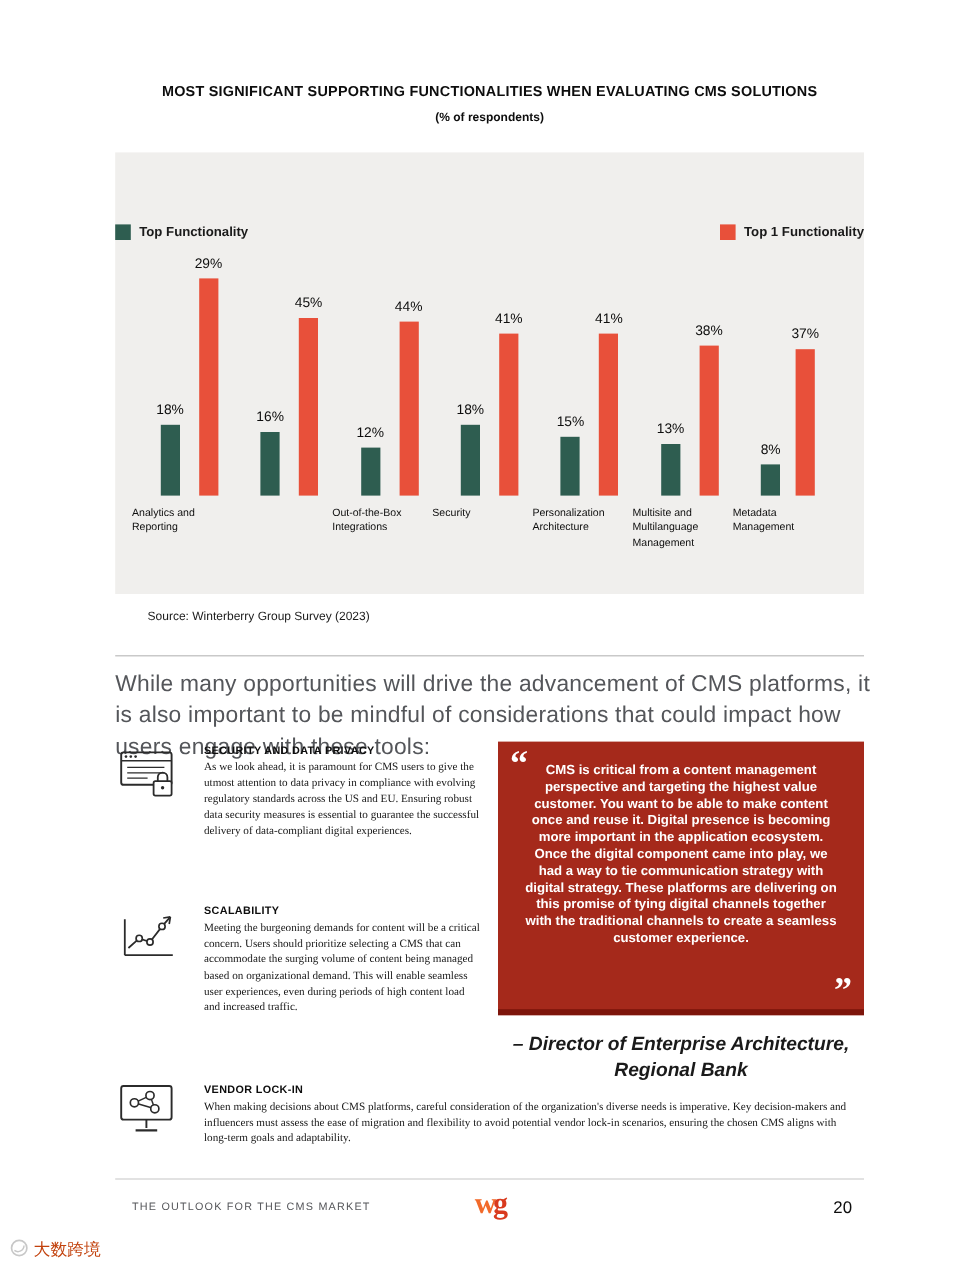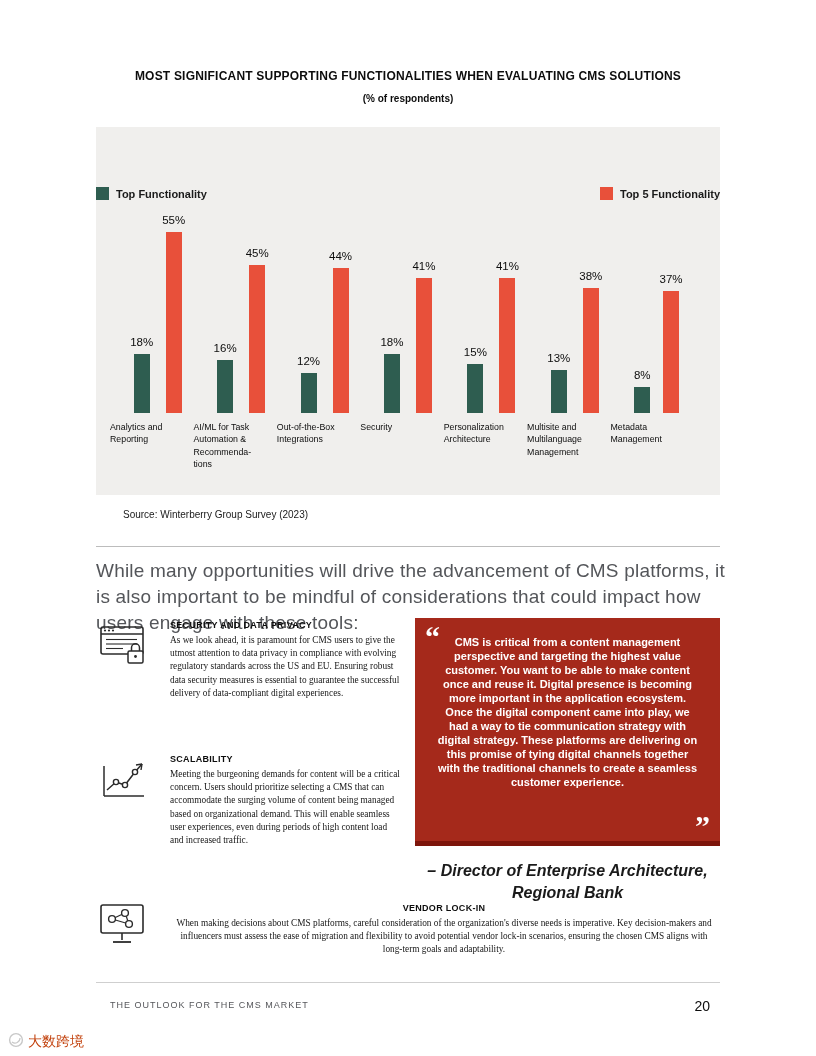--- a/index.html
+++ b/index.html
@@ -41,21 +41,21 @@
   .icon-box { width:54px; text-align:center; }
   .icon-box svg { display:block; margin:0 auto; }
 
   .sec-heading { font-size:9px; font-weight:bold; letter-spacing:.3px; color:#0d0d0d; }
   .sec-body { font-family:"Liberation Serif", serif; font-size:9.3px; line-height:1.42; color:#161616; margin-top:4px; }
 
   .sec-security { left:170px; top:620px; width:232px; }
   .icon-security { left:96px; top:622px; }
   .sec-scalability { left:170px; top:754px; width:232px; }
   .icon-scalability { left:96px; top:752px; }
-  .sec-vendor { left:170px; top:903px; width:548px;text-align:center; }
+  .sec-vendor { left:170px; top:903px; width:548px; }
   .icon-vendor { left:96px; top:903px; }
 
   
   .quote-card { left:415px; top:618px; width:305px; height:228px; background:#a5291b; border-bottom:5px solid #7d150b; }
   .quote-text { position:absolute; left:20px; right:20px; top:18px; text-align:center;
     color:#ffffff; font-size:11px; font-weight:bold; line-height:1.27; }
   .qmark { position:absolute; color:#ffffff; font-family:"Liberation Serif", serif; font-size:30px; font-weight:bold; line-height:1; }
   .qmark-open { left:10px; top:4px; }
   .qmark-close { right:10px; bottom:0px; }
   .quote-attr { left:415px; top:860px; width:305px; text-align:center;
@@ -79,53 +79,49 @@
   <div class="abs chart-title">MOST SIGNIFICANT SUPPORTING FUNCTIONALITIES WHEN EVALUATING CMS SOLUTIONS</div>
 
   <div class="abs chart-panel">
     <div class="legend">
         <div class="legend-item">
           <span class="legend-swatch" style="background: rgb(46, 93, 80);"></span>
           <span class="legend-label">Top Functionality</span>
         </div>
         <div class="legend-item">
           <span class="legend-swatch" style="background: rgb(232, 80, 58);"></span>
-          <span class="legend-label">Top 5 Functionality</span>
+          <span class="legend-label">Top 1 Functionality</span>
         </div>
       </div>
     <div class="plot">
         <div class="col">
           <div class="bars">
             <div class="bar-box">
               <div class="bar-label">18%</div>
               <div class="bar" style="height: 59.4px; background: rgb(46, 93, 80);"></div>
             </div>
             <div class="bar-box">
-              <div class="bar-label">55%</div>
+              <div class="bar-label">29%</div>
               <div class="bar" style="height: 181.5px; background: rgb(232, 80, 58);"></div>
             </div>
           </div>
           <div class="cat-label">Analytics and
 Reporting</div>
         </div>
         <div class="col">
           <div class="bars">
             <div class="bar-box">
               <div class="bar-label">16%</div>
               <div class="bar" style="height: 52.8px; background: rgb(46, 93, 80);"></div>
             </div>
             <div class="bar-box">
               <div class="bar-label">45%</div>
               <div class="bar" style="height: 148.5px; background: rgb(232, 80, 58);"></div>
             </div>
           </div>
-          <div class="cat-label">AI/ML for Task
-Automation &amp;
-Recommenda-
-tions</div>
         </div>
         <div class="col">
           <div class="bars">
             <div class="bar-box">
               <div class="bar-label">12%</div>
               <div class="bar" style="height: 39.6px; background: rgb(46, 93, 80);"></div>
             </div>
             <div class="bar-box">
               <div class="bar-label">44%</div>
               <div class="bar" style="height: 145.2px; background: rgb(232, 80, 58);"></div>
@@ -256,20 +252,21 @@
       <line x1="14" y1="39" x2="32" y2="39" stroke="#2b2b2b" stroke-width="1.8"></line>
     </svg>
   </div>
   <div class="abs sec-vendor">
     <div class="sec-heading">VENDOR LOCK-IN</div>
     <div class="sec-body">When making decisions about CMS platforms, careful consideration of the organization's diverse needs is imperative. Key decision-makers and influencers must assess the ease of migration and flexibility to avoid potential vendor lock-in scenarios, ensuring the chosen CMS aligns with long-term goals and adaptability.</div>
   </div>
 
   <div class="abs divider divider-2"></div>
   <div class="abs footer-title">THE OUTLOOK FOR THE CMS MARKET</div>
+  <div class="abs brand-logo"><span class="w">w</span><span class="g">g</span></div>
   <div class="abs page-number">20</div>
 
   <div class="abs watermark">
     <span>
       <svg width="16" height="16" viewBox="0 0 16 16">
         <circle cx="8" cy="8" r="6.4" fill="none" stroke="#c8c8c8" stroke-width="1.4"></circle>
         <path d="M4 10 a5 5 0 0 0 8 -4" fill="none" stroke="#c8c8c8" stroke-width="1.2"></path>
       </svg>
     </span>
     <span>大数跨境</span>

